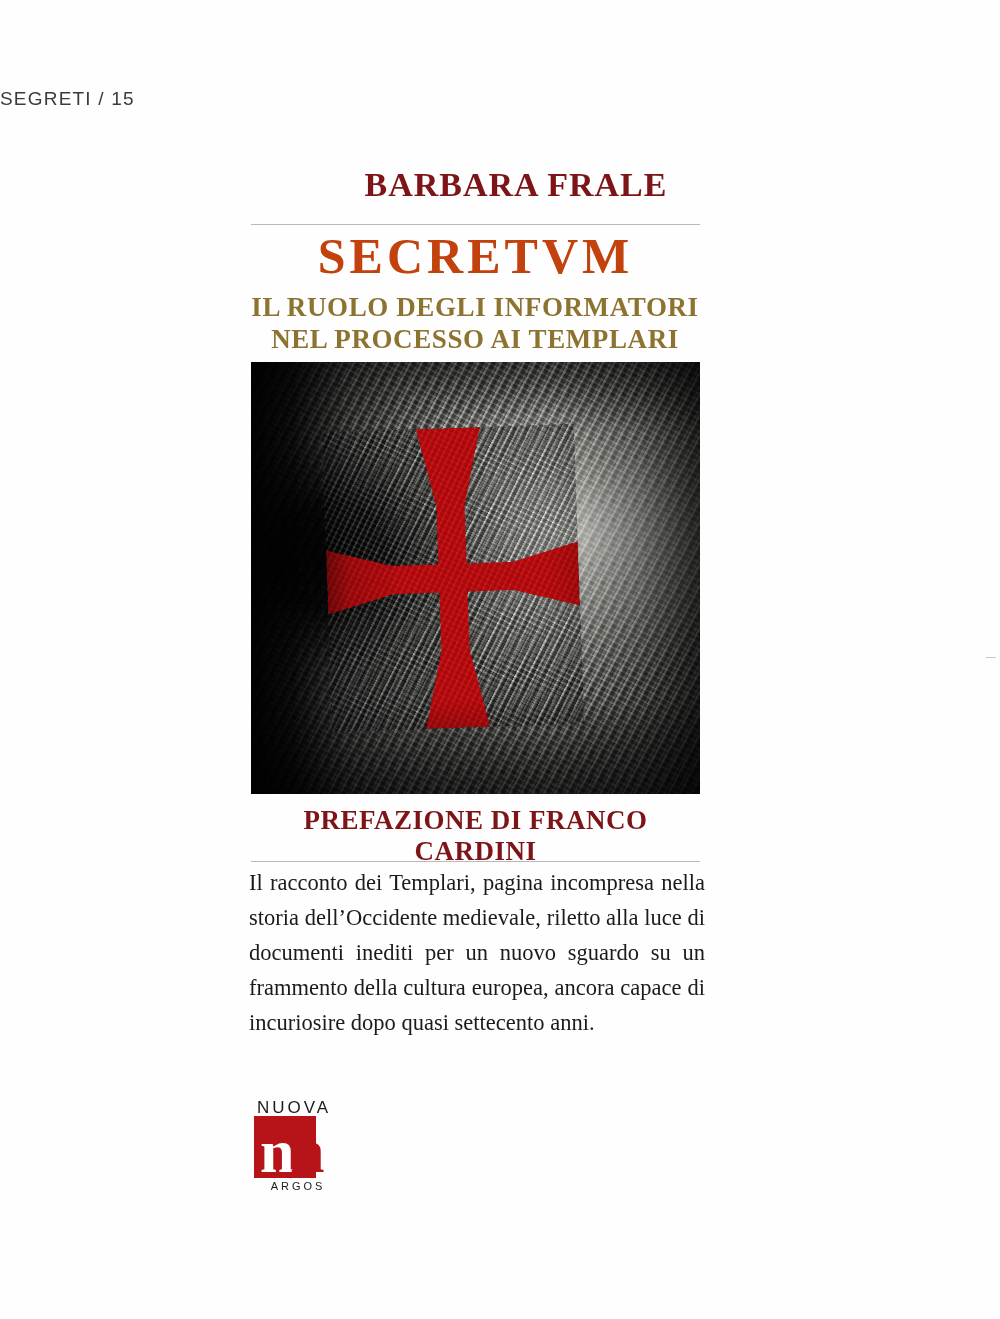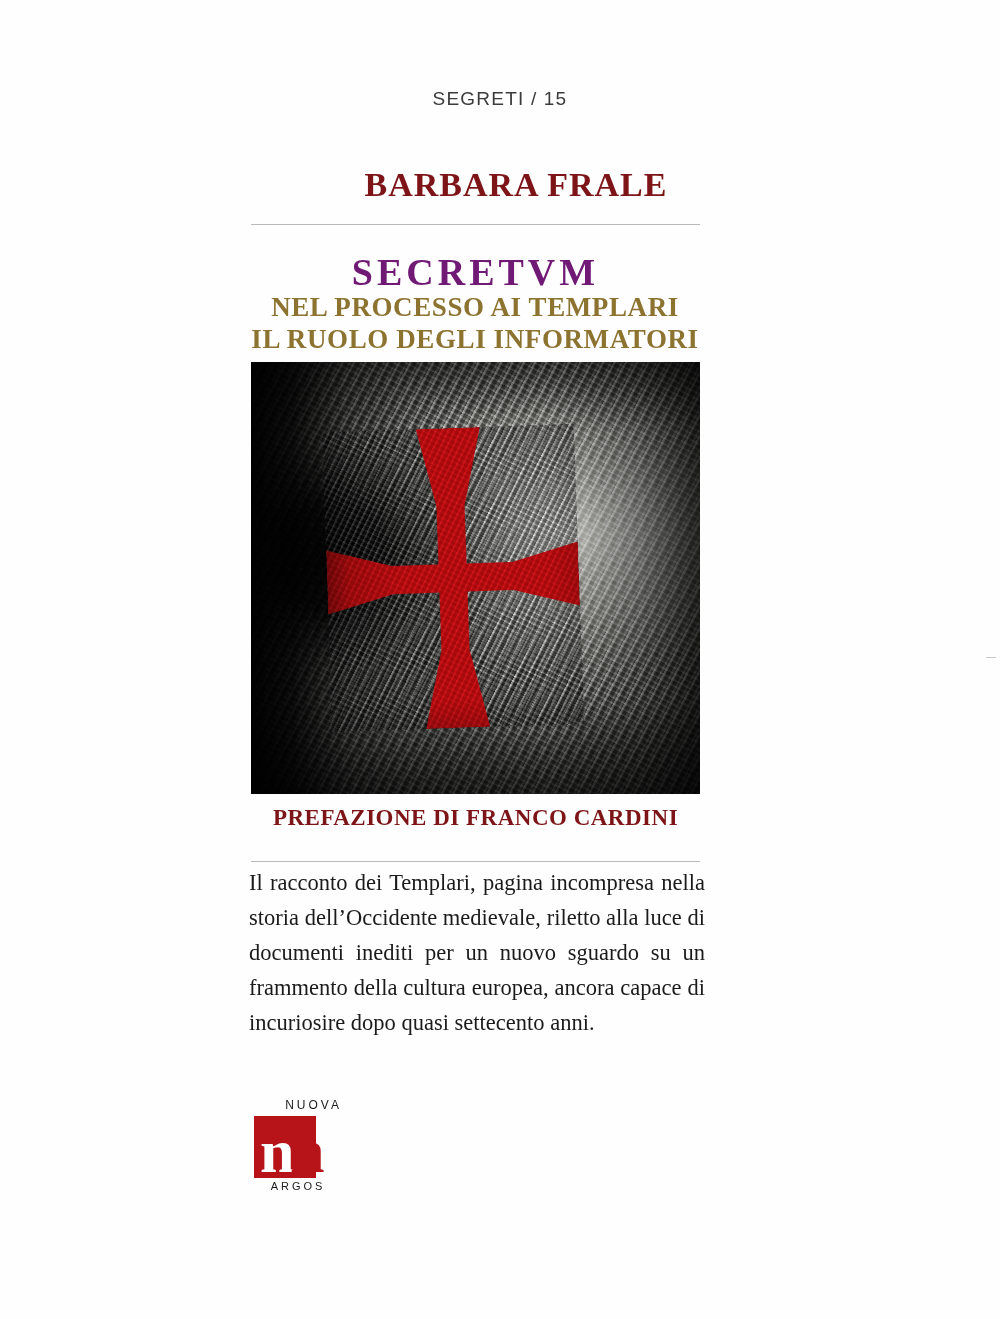--- a/index.html
+++ b/index.html
@@ -21,21 +21,21 @@
     inset: 0;
     background: #fefefe;
   }
 
   
   .series-line {
     position: absolute;
     top: 88px;
     left: 0;
     width: 100%;
-    text-align: center;
+    text-align: left;
     font-family: "Liberation Sans", sans-serif;
     font-size: 19px;
     letter-spacing: 1.2px;
     color: #3b3b3b;
   }
 
   
   .author {
     position: absolute;
     top: 166px;
@@ -62,29 +62,29 @@
   }
   .rule-bottom {
     top: 861px;
     left: 251px;
     width: 449px;
   }
 
   
   .title-main {
     position: absolute;
-    top: 250px;
-    left: 251px;
-    width: 449px;
-    text-align: center;
-    font-family: "Liberation Serif", serif;
-    font-size: 38px;
+    top: 227px;
+    left: 251px;
+    width: 449px;
+    text-align: center;
+    font-family: "Liberation Serif", serif;
+    font-size: 50px;
     font-weight: bold;
     letter-spacing: 4px;
-    color: #701a75;
+    color: #c2410c;
   }
   .title-sub {
     position: absolute;
     top: 292px;
     left: 236px;
     width: 478px;
     text-align: center;
     font-family: "Liberation Serif", serif;
     font-size: 27px;
     font-weight: bold;
@@ -179,21 +179,21 @@
   }
 
   
   .preface {
     position: absolute;
     top: 805px;
     left: 251px;
     width: 449px;
     text-align: center;
     font-family: "Liberation Serif", serif;
-    font-size: 23px;
+    font-size: 27px;
     font-weight: bold;
     letter-spacing: 0.5px;
     color: #7d1418;
   }
 
   
   .blurb {
     position: absolute;
     top: 866px;
     left: 249px;
@@ -241,23 +241,23 @@
     font-weight: bold;
     color: #b61418;
     line-height: 1;
     letter-spacing: -2px;
   }
   .logo-top-text {
     position: absolute;
     left: 0;
     top: 0;
     width: 96px;
-    text-align: right;
+    text-align: center;
     font-family: "Liberation Sans", sans-serif;
-    font-size: 12px;
+    font-size: 17px;
     letter-spacing: 3px;
     color: #1b1b1b;
   }
   .logo-bottom-text {
     position: absolute;
     left: 4px;
     top: 82px;
     width: 96px;
     text-align: center;
     font-family: "Liberation Sans", sans-serif;
@@ -283,22 +283,22 @@
 
   <div class="series-line">SEGRETI / 15</div>
 
   <div class="author">BARBARA FRALE</div>
 
   <div class="rule rule-top"></div>
 
   <div class="title-main">SECRETVM</div>
 
   <div class="title-sub">
+    <div>IL RUOLO DEGLI INFORMATORI</div>
     <div>NEL PROCESSO AI TEMPLARI</div>
-    <div>IL RUOLO DEGLI INFORMATORI</div>
   </div>
 
   <div class="cover-img">
     <div class="mail-bg"></div>
     <div class="mail-weave"></div>
     <div class="mail-rings"></div>
     <div class="cross">
       <div class="bar v"></div>
       <div class="bar h"></div>
       <div class="cross-tex"></div>

